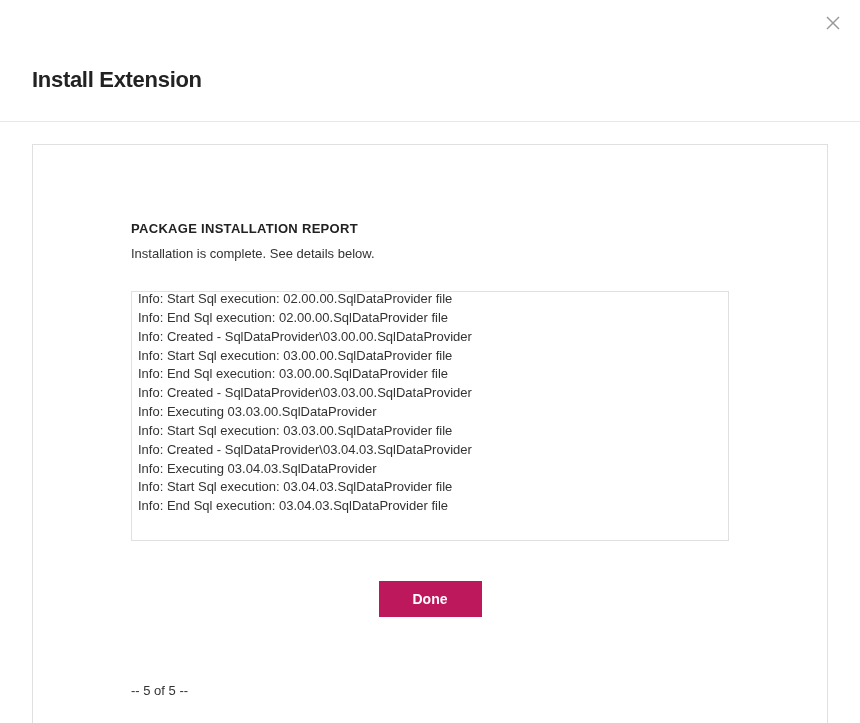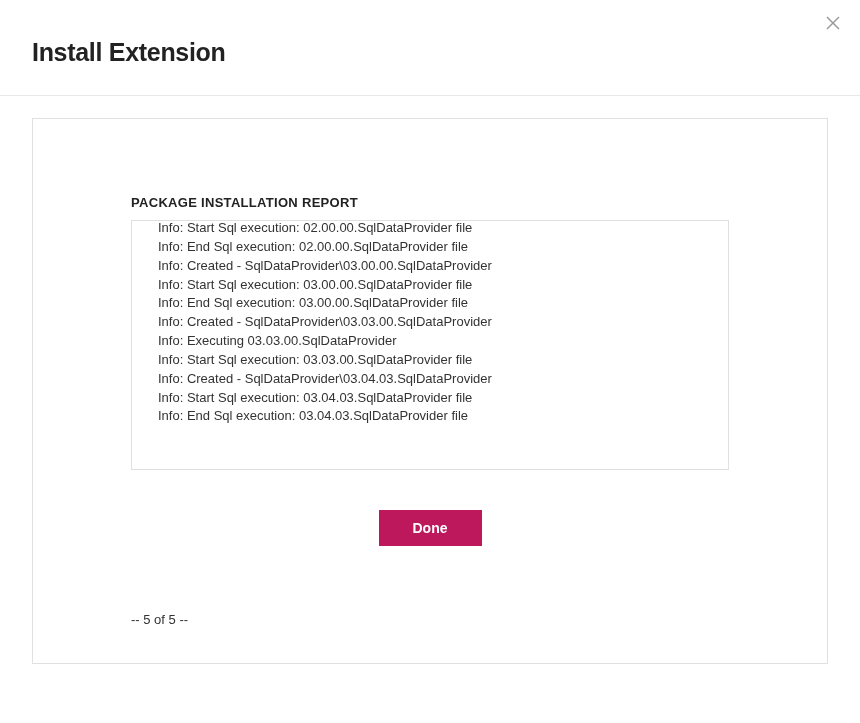--- a/index.html
+++ b/index.html
@@ -27,25 +27,26 @@
       align-items: center;
       justify-content: center;
     }
     .close-button svg {
       width: 14px;
       height: 14px;
       stroke: #999;
       stroke-width: 1.5;
     }
     .page-title {
-      font-size: 25px;
+      font-size: 22px;
       font-weight: 600;
       color: #222;
       padding: 38px 8px 0 32px;
       letter-spacing: -0.3px;
+      margin-top: 29px;
     }
     .divider {
       border: none;
       border-top: 1px solid #e8e8e8;
       margin-top: 28px;
     }
     .content-container {
       margin: 22px 32px 0 32px;
       border: 1px solid #e0e0e0;
       padding: 76px 98px 36px 98px;
@@ -59,21 +60,21 @@
     }
     .report-subtitle {
       font-size: 13px;
       color: #333;
       margin-bottom: 30px;
     }
     .log-box {
       border: 1px solid #e0e0e0;
       height: 250px;
       overflow-y: scroll;
-      padding: 8px 18px 8px 26px;
+      padding: 8px 18px 8px 6px;
       font-size: 13px;
       line-height: 1.45;
       color: #333;
       position: relative;
     }
     .log-box::-webkit-scrollbar {
       width: 10px;
     }
     .log-box::-webkit-scrollbar-track {
       background: #fff;
@@ -119,31 +120,33 @@
   </svg>
 </button>
 
 <h1 class="page-title">Install Extension</h1>
 
 <hr class="divider">
 
 <div class="content-container">
 
   <div class="report-title">PACKAGE INSTALLATION REPORT</div>
+  <div class="report-subtitle">Installation is complete. See details below.</div>
 
   <div class="log-box" id="log-box">
       <div class="log-line cutoff-top">Info: Start Sql execution: 02.00.00.SqlDataProvider file</div>
       <div class="log-line">Info: End Sql execution: 02.00.00.SqlDataProvider file</div>
       <div class="log-line">Info: Created - SqlDataProvider\03.00.00.SqlDataProvider</div>
       <div class="log-line">Info: Start Sql execution: 03.00.00.SqlDataProvider file</div>
       <div class="log-line">Info: End Sql execution: 03.00.00.SqlDataProvider file</div>
       <div class="log-line">Info: Created - SqlDataProvider\03.03.00.SqlDataProvider</div>
       <div class="log-line">Info: Executing 03.03.00.SqlDataProvider</div>
       <div class="log-line">Info: Start Sql execution: 03.03.00.SqlDataProvider file</div>
       <div class="log-line">Info: Created - SqlDataProvider\03.04.03.SqlDataProvider</div>
+      <div class="log-line">Info: Executing 03.04.03.SqlDataProvider</div>
       <div class="log-line">Info: Start Sql execution: 03.04.03.SqlDataProvider file</div>
       <div class="log-line">Info: End Sql execution: 03.04.03.SqlDataProvider file</div>
     </div>
 
   <div class="done-wrap">
     <button class="done-button">Done</button>
   </div>
 
   <div class="pager">-- 5 of 5 --</div>
 

